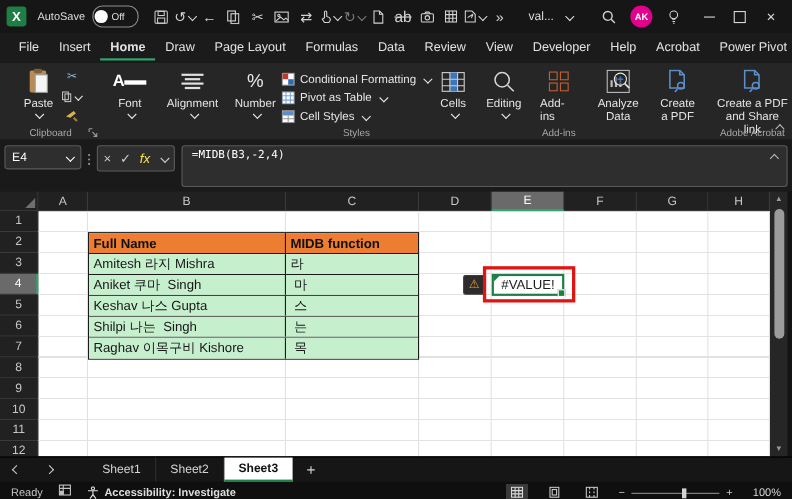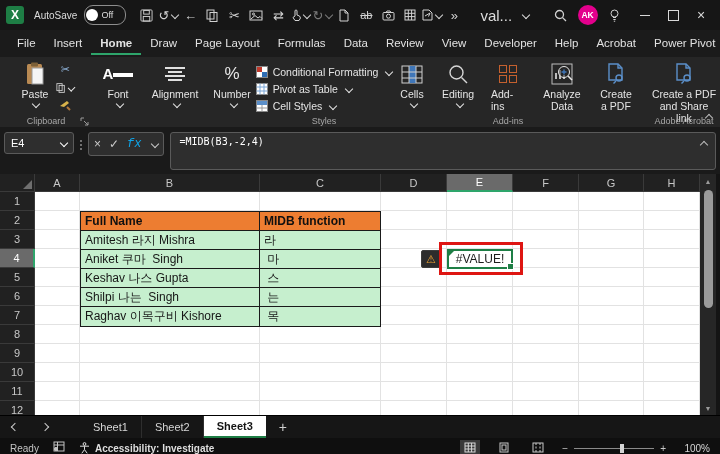--- a/index.html
+++ b/index.html
@@ -17,21 +17,21 @@
   
   .titlebar{position:absolute;left:0;top:0;width:720px;height:30px;background:#161616;display:flex;align-items:center;padding:0 6px;box-sizing:border-box;gap:2px;}
   .xlogo{width:18px;height:18px;background:#1E7E45;border-radius:3px;color:#fff;font-weight:bold;font-size:12px;display:flex;align-items:center;justify-content:center;margin-right:8px;}
   .as-label{font-size:10px;color:#dcdcdc;margin-right:5px;}
   .toggle{width:36px;height:16px;border:1px solid #8d8d8d;border-radius:9px;display:flex;align-items:center;padding:1px 3px 1px 1px;gap:3px;margin-right:8px;cursor:pointer;}
   .knob{width:12px;height:12px;background:#fff;border-radius:50%;}
   .toggle span{font-size:9px;color:#ddd;}
   .qicon{min-width:20px;height:22px;display:flex;align-items:center;justify-content:center;color:#d2d2d2;font-size:13px;}
   .qicon svg{display:block;}
   .qicon.dim{color:#7a7a7a;}
-  .docname{display:flex;align-items:center;gap:8px;color:#ddd;font-size:15px;margin:0 14px;cursor:pointer;}
+  .docname{display:flex;align-items:center;gap:8px;color:#ddd;font-size:11px;margin:0 14px;cursor:pointer;}
   .avatar{width:20px;height:20px;border-radius:50%;background:#E3008C;color:#fff;font-size:8.5px;font-weight:bold;display:flex;align-items:center;justify-content:center;}
   .winbtn{width:26px;height:22px;display:flex;align-items:center;justify-content:center;color:#d8d8d8;}
   .spacer{flex:1;}
 
   
   .tabsrow{position:absolute;left:0;top:30px;width:720px;height:27px;background:#1b1b1b;display:flex;align-items:center;padding:0 8px;box-sizing:border-box;}
   .rtab{padding:5px 9px 6px;color:#e2e2e2;font-size:11.5px;cursor:pointer;white-space:nowrap;}
   .rtab.active{border-bottom:2.5px solid #2EA56B;padding-bottom:3.5px;font-weight:bold;}
 
   
@@ -59,21 +59,21 @@
   .collapse-chev{position:absolute;right:8px;bottom:4px;color:#bbb;cursor:pointer;}
 
   
   .fbar{position:absolute;left:0;top:127px;width:720px;height:47px;background:#1a1a1a;display:flex;align-items:flex-start;padding:5px 4px 0 4px;box-sizing:border-box;gap:6px;}
   .namebox{width:70px;height:22px;background:#2e2e2e;border:1px solid #5a5a5a;border-radius:3px;display:flex;align-items:center;padding:0 6px;box-sizing:border-box;color:#fff;cursor:pointer;}
   .namebox b{font-weight:normal;flex:1;}
   .vdots{display:flex;flex-direction:column;gap:2px;padding-top:8px;}
   .vdots i{width:2px;height:2px;background:#8f8f8f;border-radius:50%;}
   .fxbox{height:22px;background:#2e2e2e;border:1px solid #5a5a5a;border-radius:3px;display:flex;align-items:center;padding:0 5px;gap:8px;color:#c9c9c9;}
   .fxbox .fb{cursor:pointer;display:flex;align-items:center;font-size:12px;}
-  .fxit{font-family:Liberation Mono, monospace;font-style:italic;font-size:12px;color:#0ea5e9;}
+  .fxit{font-family:Liberation Sans, sans-serif;font-style:italic;font-size:12px;color:#fde047;}
   .finput{flex:1;height:38px;background:#2e2e2e;border:1px solid #5a5a5a;border-radius:3px;display:flex;align-items:flex-start;padding:3px 8px;box-sizing:border-box;color:#fff;font-family:"DejaVu Sans Mono",monospace;font-size:10px;cursor:text;}
   .finput .ftext{flex:1;}
   .finput .fchev{color:#bbb;padding-top:3px;cursor:pointer;}
 
   
   .grid{position:absolute;left:0;top:174px;width:716px;height:241px;background:#1e1e1e;overflow:hidden;}
   .corner{position:absolute;left:0;top:0;width:35px;height:18px;background:#212121;border-right:1px solid #3a3a3a;border-bottom:1px solid #3a3a3a;box-sizing:border-box;cursor:pointer;}
   .corner i{position:absolute;right:2px;bottom:2px;width:0;height:0;border-left:9px solid transparent;border-bottom:9px solid #6f6f6f;}
   .colheads{position:absolute;left:35px;top:0;height:18px;display:flex;}
   .ch{background:#212121;color:#c7c7c7;border-right:1px solid #3a3a3a;border-bottom:1px solid #3a3a3a;box-sizing:border-box;display:flex;align-items:center;justify-content:center;font-size:11px;cursor:pointer;}
@@ -167,21 +167,21 @@
     <span class="cv"></span>
   </div>
   <div class="qicon dim">↻<span class="cv"></span></div>
   <div class="qicon">
     <svg width="10" height="13" viewBox="0 0 10 13" fill="none" stroke="#d2d2d2">
         <path d="M1 1 h5 l3 3 v8 h-8 z"></path>
         <path d="M6 1 v3 h3"></path>
       </svg>
   </div>
   <div class="qicon">
-      <span style="text-decoration:line-through;font-size:11px;text-align:right;">ab</span>
+      <span style="text-decoration:line-through;font-size:14px;text-align:right;">ab</span>
     </div>
   <div class="qicon">
     <svg width="13" height="11" viewBox="0 0 13 11" fill="none" stroke="#d2d2d2">
         <rect x="1" y="2.5" width="11" height="7.5" rx="1"></rect>
         <path d="M4 2.5 L5 1 h3 l1 1.5"></path>
         <circle cx="6.5" cy="6.2" r="2"></circle>
       </svg>
   </div>
   <div class="qicon">
     <svg width="12" height="12" viewBox="0 0 12 12" fill="none" stroke="#d2d2d2">

